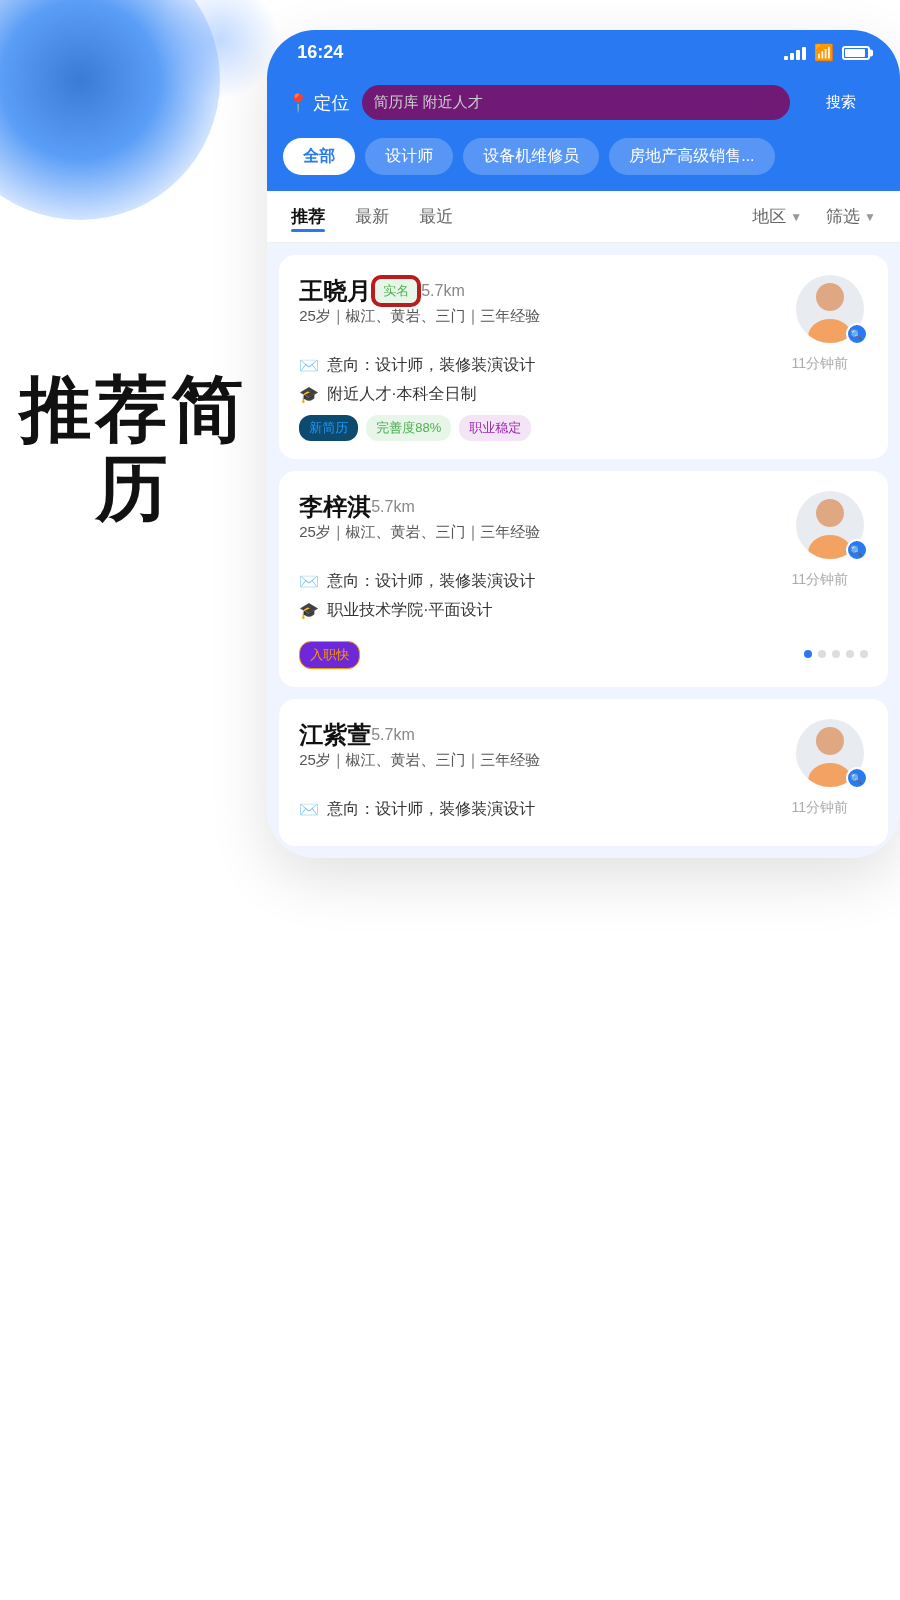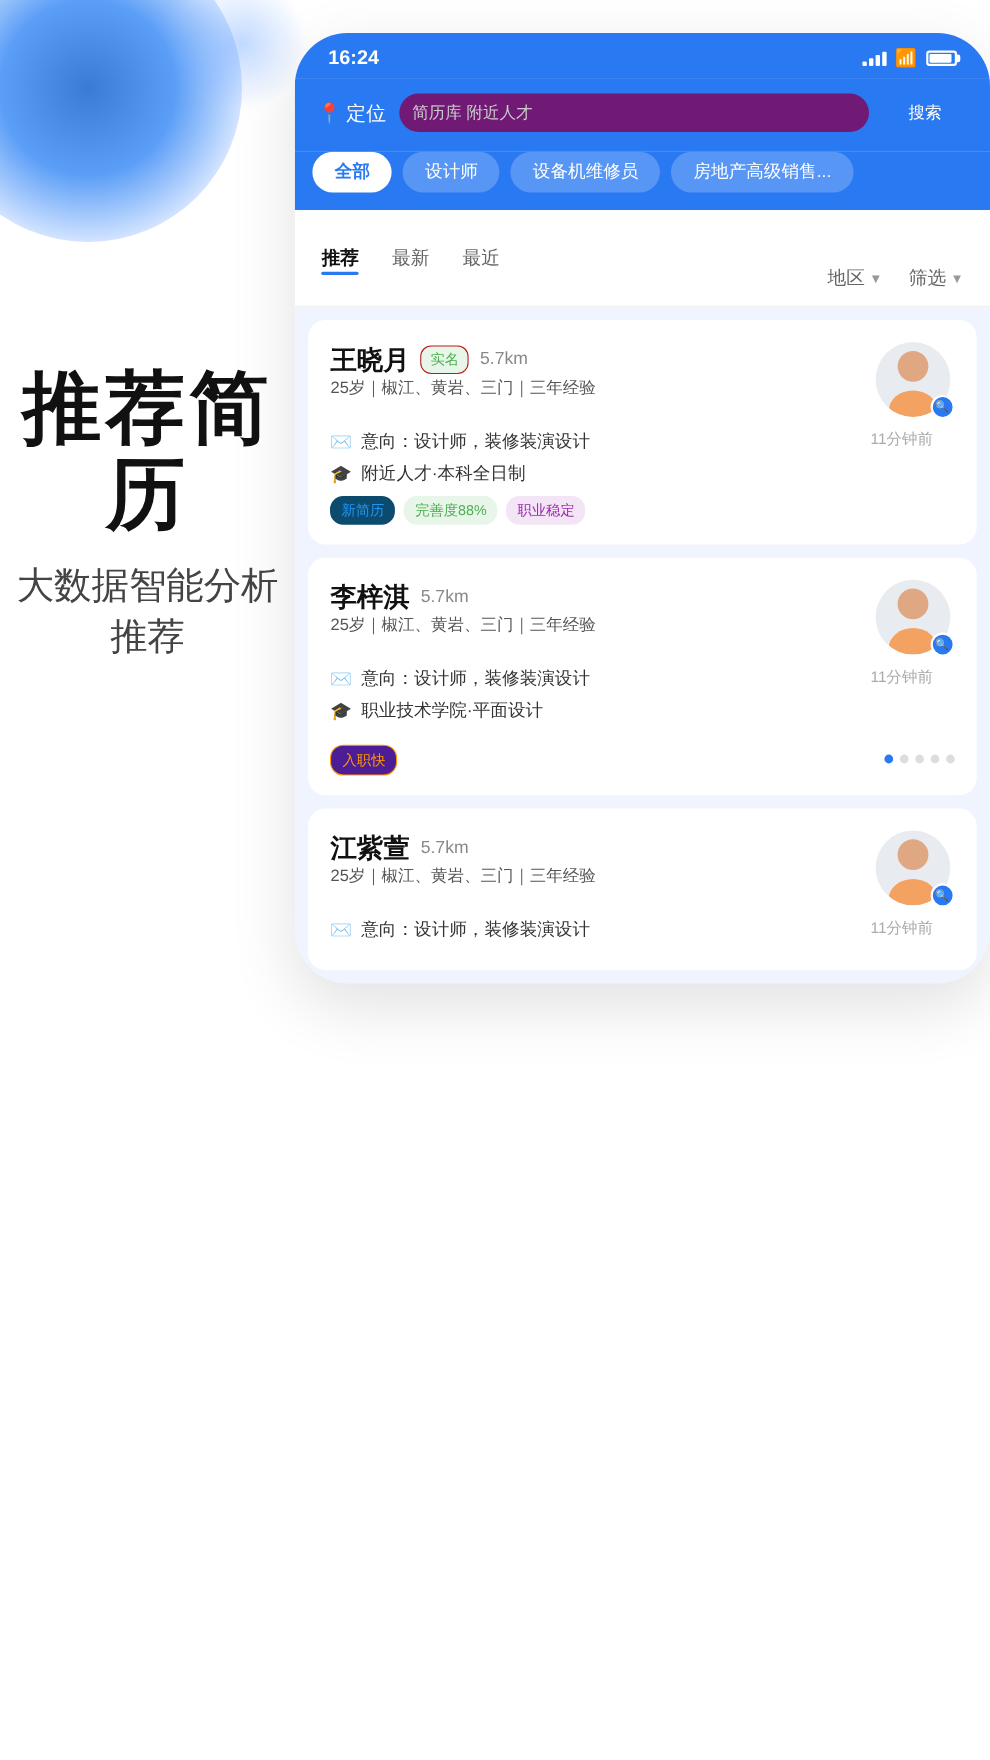--- a/index.html
+++ b/index.html
@@ -225,21 +225,20 @@
       width: 100%;
       height: 3px;
       background: #2979f2;
       border-radius: 2px;
     }
     .sort-spacer { flex: 1; }
     .sort-filter {
       display: flex;
       align-items: center;
       gap: 24px;
-      margin-top: 36px;
     }
     .filter-item {
       font-size: 17px;
       color: #666;
       display: flex;
       align-items: center;
       gap: 4px;
     }
     .filter-arrow {
       font-size: 12px;
@@ -262,34 +261,34 @@
     }
     .card-header {
       display: flex;
       justify-content: space-between;
       align-items: flex-start;
       margin-bottom: 8px;
     }
     .card-name-row {
       display: flex;
       align-items: center;
-      gap: 10px;
+      gap: 0;
     }
     .card-name {
       font-size: 24px;
       font-weight: 700;
       color: #111;
     }
     .badge-verified {
       background: #e8f5e9;
       color: #4caf50;
       font-size: 13px;
       padding: 3px 8px;
       border-radius: 10px;
-      border: 1px solid #b91c1c;
+      border: 4px solid #b91c1c;
     }
     .card-distance {
       font-size: 16px;
       color: #888;
     }
     .card-avatar {
       width: 72px;
       height: 72px;
       position: relative;
       flex-shrink: 0;
@@ -391,21 +390,20 @@
 </head>
 <body>
 
 <div class="bg-blob-tl"></div>
 <div class="bg-blob-tr"></div>
 
 <div class="page-content">
 
   <div class="hero-section">
     <h1 class="hero-title">推荐简历</h1>
-    <p class="hero-subtitle">大数据智能分析推荐</p>
   </div>
 
   <div class="phone-wrapper">
 
     <div class="status-bar">
       <span>16:24</span>
       <div class="status-icons">
         <div class="signal-bars">
           <div class="signal-bar" style="height:4px"></div>
           <div class="signal-bar" style="height:7px"></div>
@@ -519,21 +517,21 @@
             <span>意向：设计师，装修装演设计</span>
             <span class="card-time" style="top:0;">11分钟前</span>
           </div>
           <div class="card-row">
             <span class="card-row-icon">🎓</span>
             <span>职业技术学院·平面设计</span>
           </div>
         </div>
         <div style="display:flex; justify-content:space-between; align-items:center; margin-top:10px;">
           <div class="card-tags">
-            <span class="tag tag-fast" style="background:#4c1d95;color:#ff9800;border:1px solid #ff9800;">入职快</span>
+            <span class="tag tag-fast" style="background:#6d28d9;color:#ff9800;border:1px solid #ff9800;">入职快</span>
           </div>
           <div class="dot-indicators">
             <div class="dot active"></div>
             <div class="dot"></div>
             <div class="dot"></div>
             <div class="dot"></div>
             <div class="dot"></div>
           </div>
         </div>
       </div>

